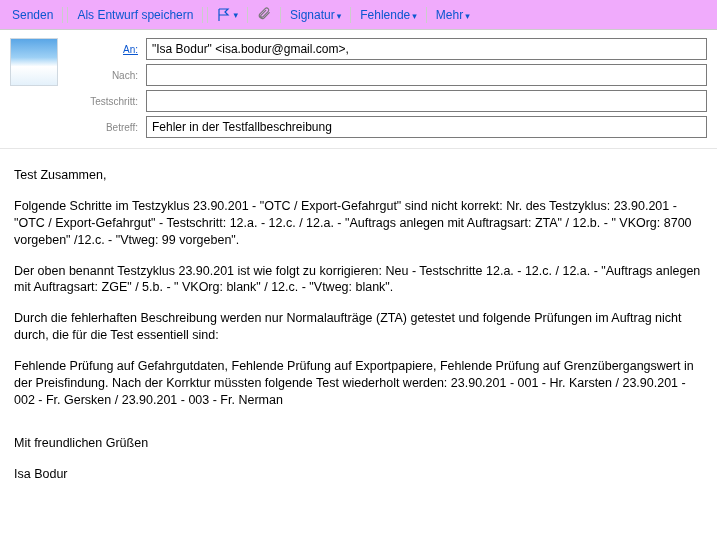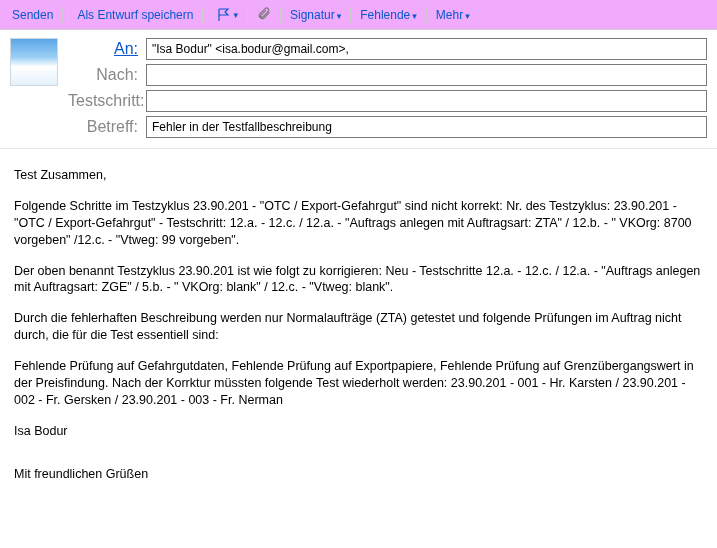--- a/index.html
+++ b/index.html
@@ -50,21 +50,21 @@
     flex: 1;
     display: grid;
     grid-template-columns: 70px 1fr;
     row-gap: 4px;
     column-gap: 8px;
     align-items: center;
   }
   .label {
     text-align: right;
     color: #888;
-    font-size: 16px;
+    font-size: 10px;
   }
   .label.link { color: #0b57d0; text-decoration: underline; cursor: pointer; }
   .field-input {
     width: 100%;
     border: 1px solid #7a7a7a;
     font-size: 12px;
     padding: 3px 5px;
     font-family: Arial, sans-serif;
   }
   .body-area {
@@ -117,15 +117,15 @@
     <input class="field-input" value="Fehler in der Testfallbeschreibung" style="">
   </div>
 </div>
 
 <div class="body-area">
   <p>Test Zusammen,</p>
   <p>Folgende Schritte im Testzyklus 23.90.201 - "OTC / Export-Gefahrgut" sind nicht korrekt: Nr. des Testzyklus: 23.90.201 - "OTC / Export-Gefahrgut" - Testschritt: 12.a. - 12.c. / 12.a. -  "Auftrags anlegen mit Auftragsart: ZTA" / 12.b. - " VKOrg: 8700 vorgeben" /12.c. - "Vtweg: 99 vorgeben".</p>
   <p>Der oben benannt Testzyklus 23.90.201 ist wie folgt zu korrigieren: Neu - Testschritte 12.a. - 12.c. / 12.a. -  "Auftrags anlegen mit Auftragsart: ZGE" / 5.b. - " VKOrg: blank" / 12.c. - "Vtweg: blank".</p>
   <p>Durch die fehlerhaften Beschreibung werden nur Normalaufträge (ZTA) getestet und folgende Prüfungen im Auftrag nicht durch, die für die Test essentiell sind:</p>
   <p>Fehlende Prüfung auf Gefahrgutdaten, Fehlende Prüfung auf Exportpapiere, Fehlende Prüfung auf Grenzübergangswert in der Preisfindung. Nach der Korrktur müssten folgende Test wiederholt werden: 23.90.201 - 001 - Hr. Karsten / 23.90.201 - 002 - Fr. Gersken / 23.90.201 - 003 - Fr. Nerman</p>
+  <p style="margin-top:26px">Mit freundlichen Grüßen</p>
   <p>Isa Bodur</p>
-  <p style="margin-top:26px">Mit freundlichen Grüßen</p>
 </div>
 
 </body></html>

